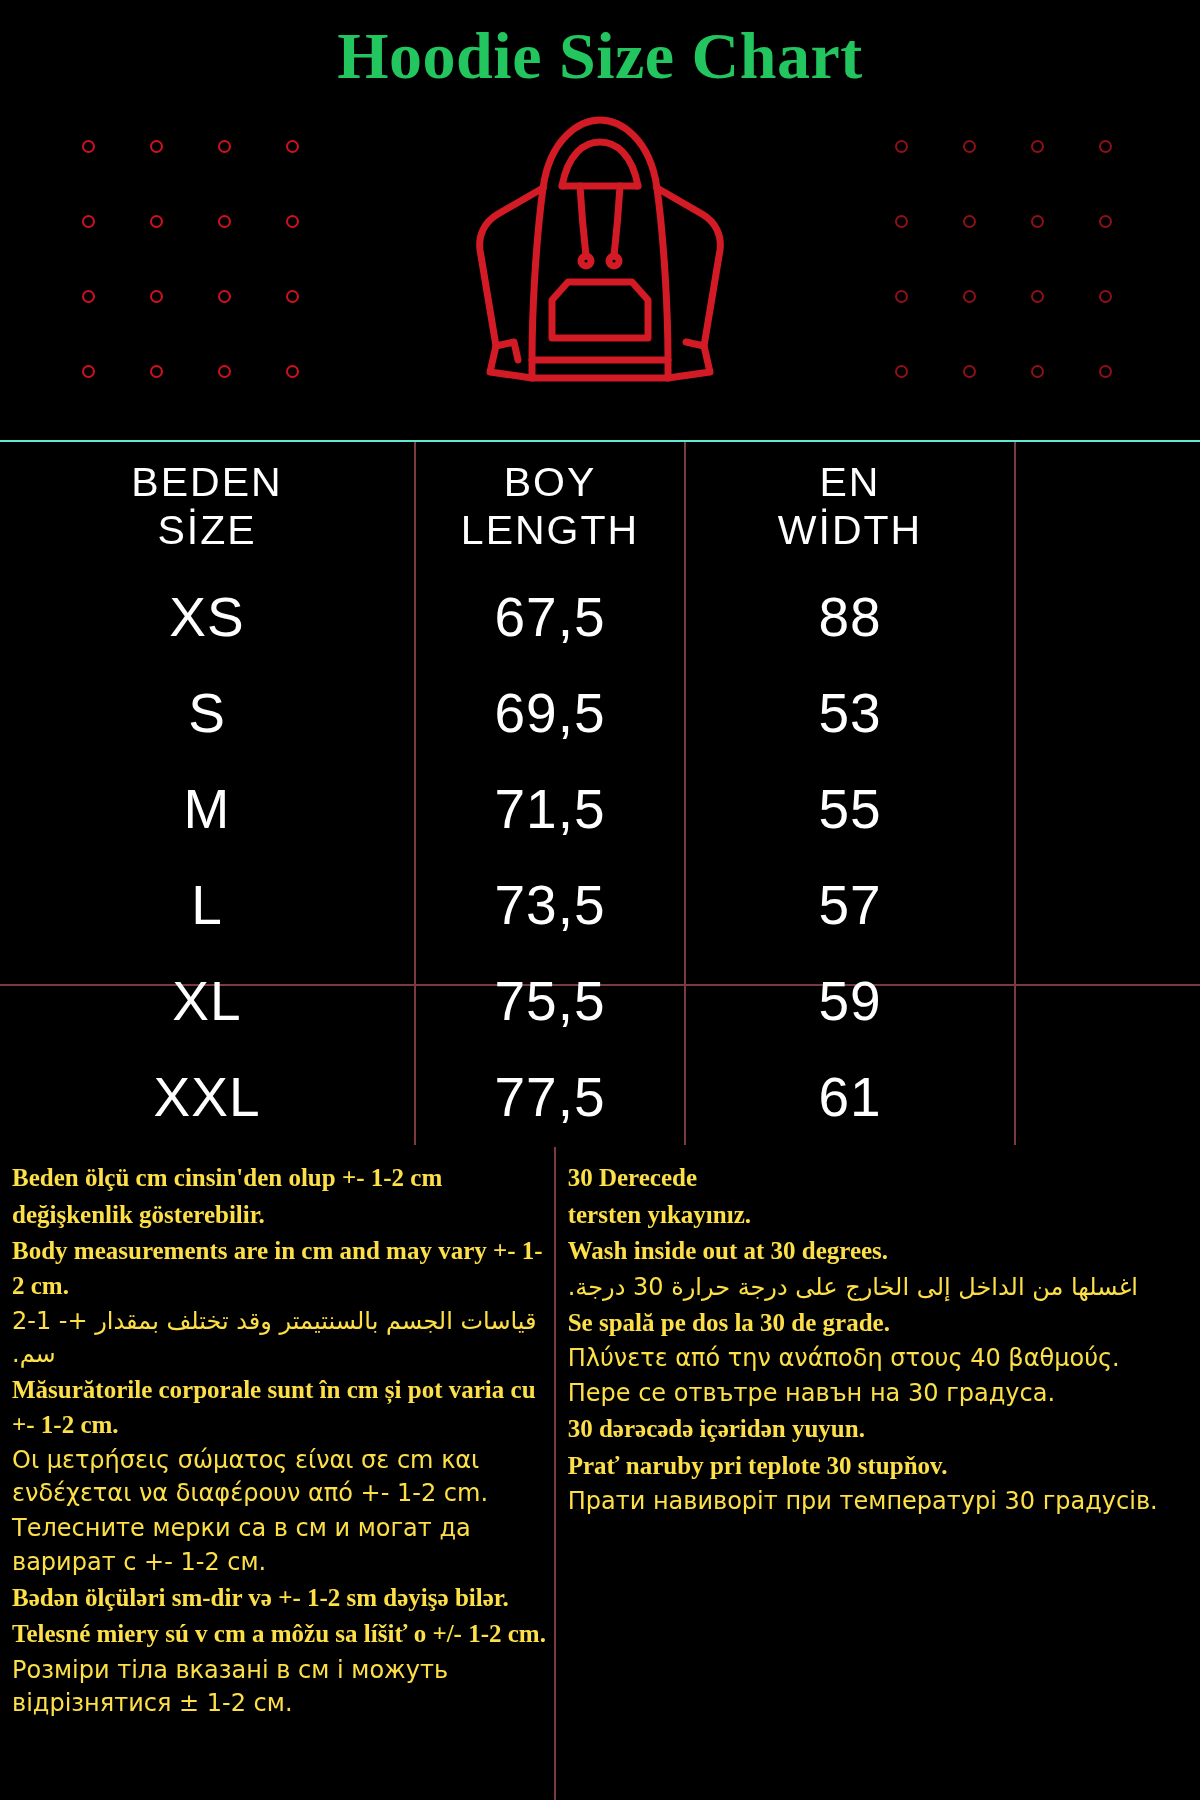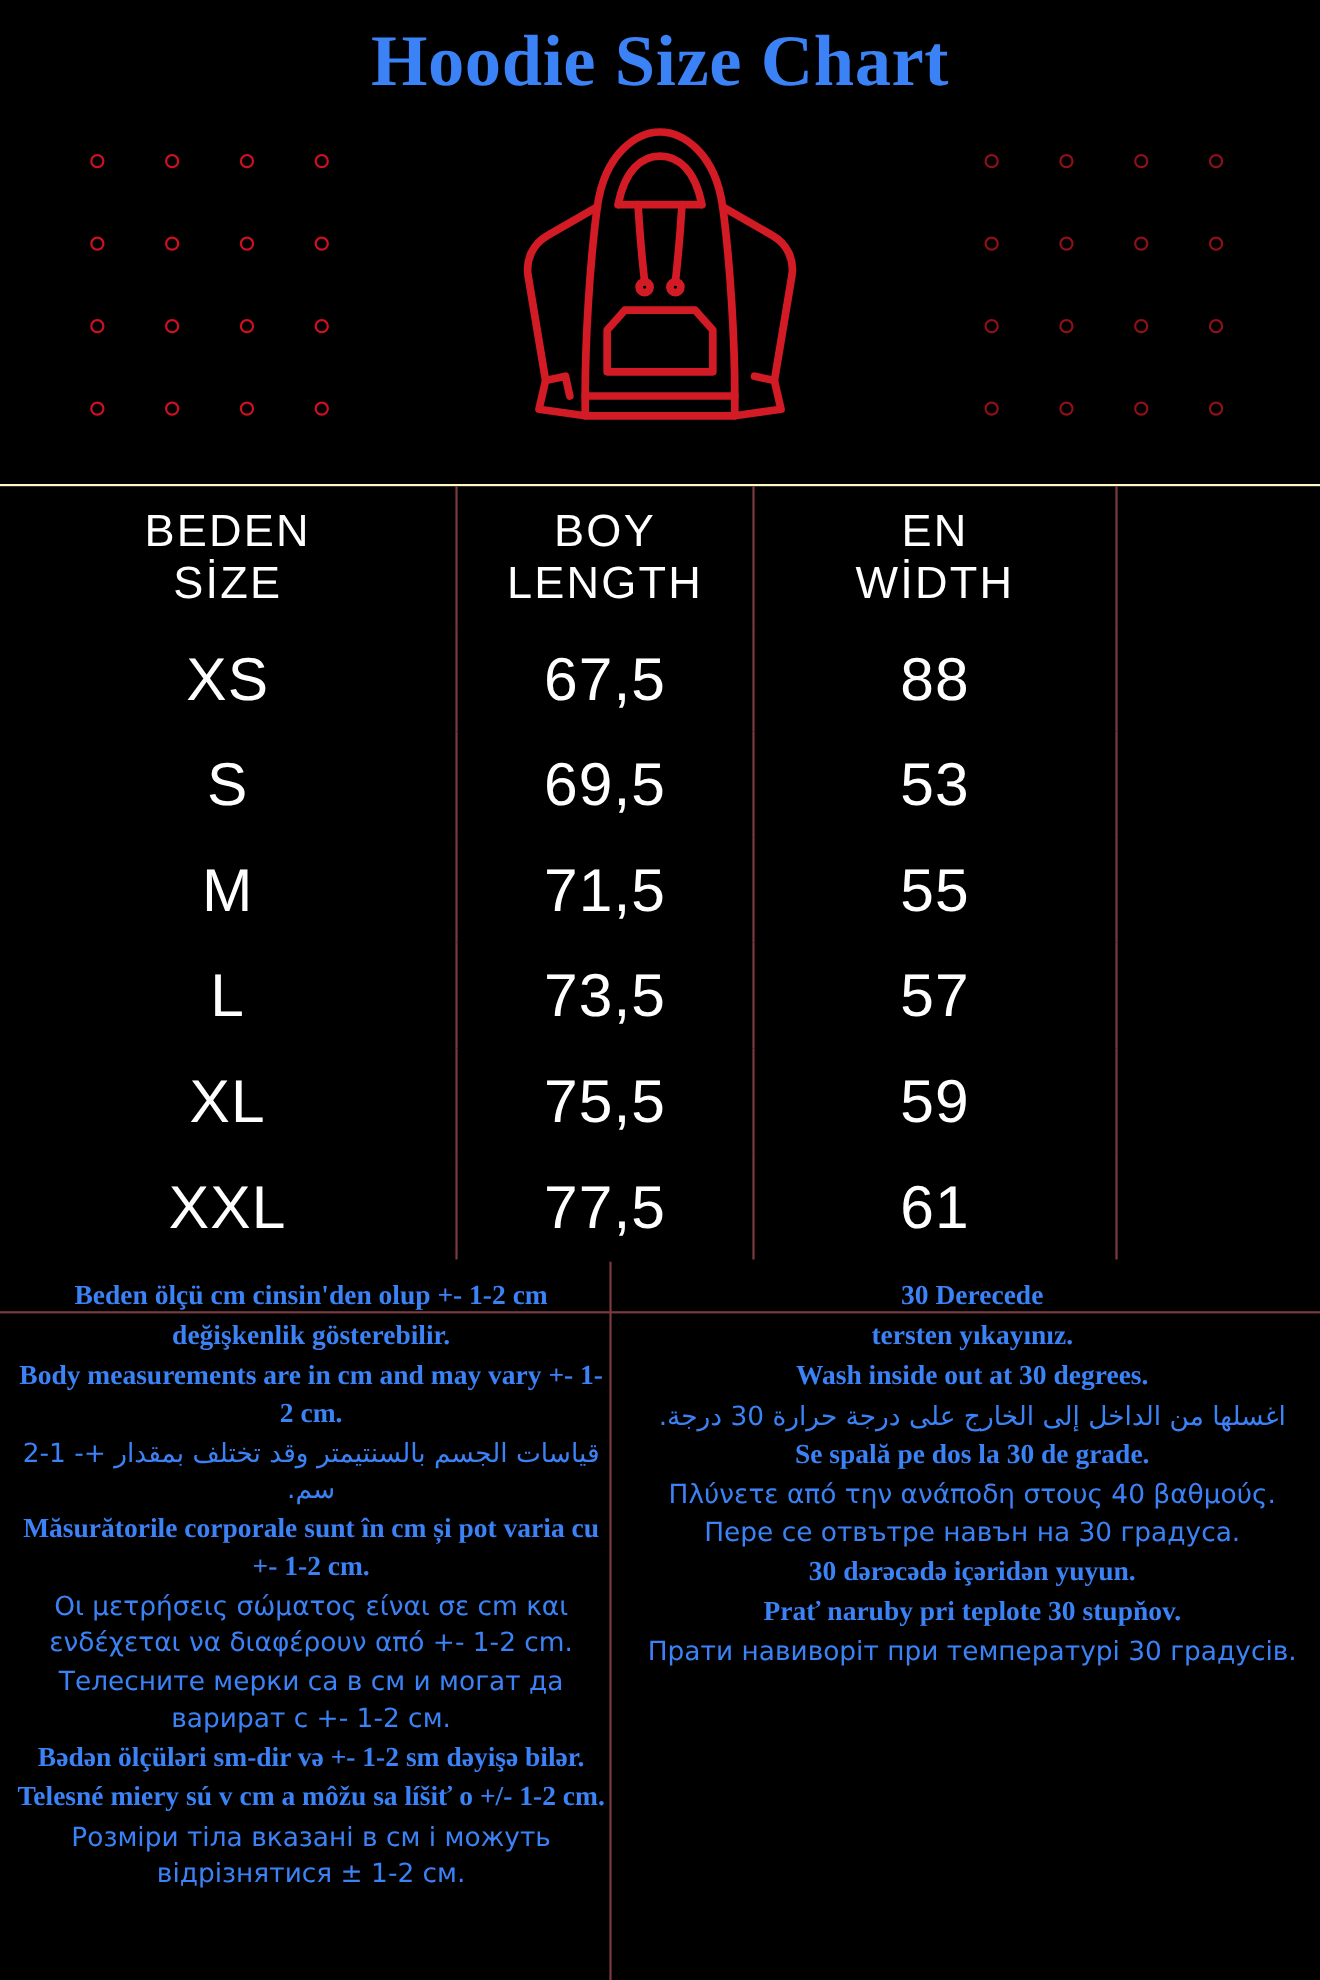--- a/index.html
+++ b/index.html
@@ -26,21 +26,21 @@
   #page-title {
     position: absolute;
     top: 18px;
     left: 0;
     width: 1200px;
     text-align: center;
     font-family: "Liberation Serif", serif;
     font-weight: bold;
     font-size: 66px;
     letter-spacing: 0.5px;
-    color: #3b82f6;
+    color: #22c55e;
     z-index: 5;
   }
 
   
   .dot-grid {
     position: absolute;
     top: 140px;
     display: grid;
     grid-template-columns: repeat(4, 68px);
     grid-template-rows: repeat(4, 75px);
@@ -64,22 +64,22 @@
     height: 310px;
     z-index: 4;
   }
 
   
   #size-table-wrap {
     position: absolute;
     top: 440px;
     left: 0;
     width: 1200px;
-    height: 754px;
-    border-top: 2px solid #fef9c3;
+    height: 546px;
+    border-top: 2px solid #5eead4;
     border-bottom: 2px solid #7a3a3f;
   }
   table#size-table {
     width: 1200px;
     border-collapse: collapse;
     font-family: "Liberation Sans", sans-serif;
     color: #ffffff;
   }
   table#size-table th, table#size-table td {
     border-left: 2px solid #7a3a3f;
@@ -113,23 +113,23 @@
   #notes {
     position: absolute;
     top: 1147px;
     left: 0;
     width: 1200px;
     height: 653px;
     display: flex;
   }
   .note-col {
     padding: 14px 0 0 12px;
-    text-align: center;
+    text-align: left;
     font-family: "Liberation Serif", serif;
-    color: #3b82f6;
+    color: #fde047;
   }
   #note-measurements {
     width: 600px;
     border-right: 2px solid #7a3a3f;
   }
   #note-washing {
     width: 696px;
   }
   .note-line {
     font-size: 25px;

